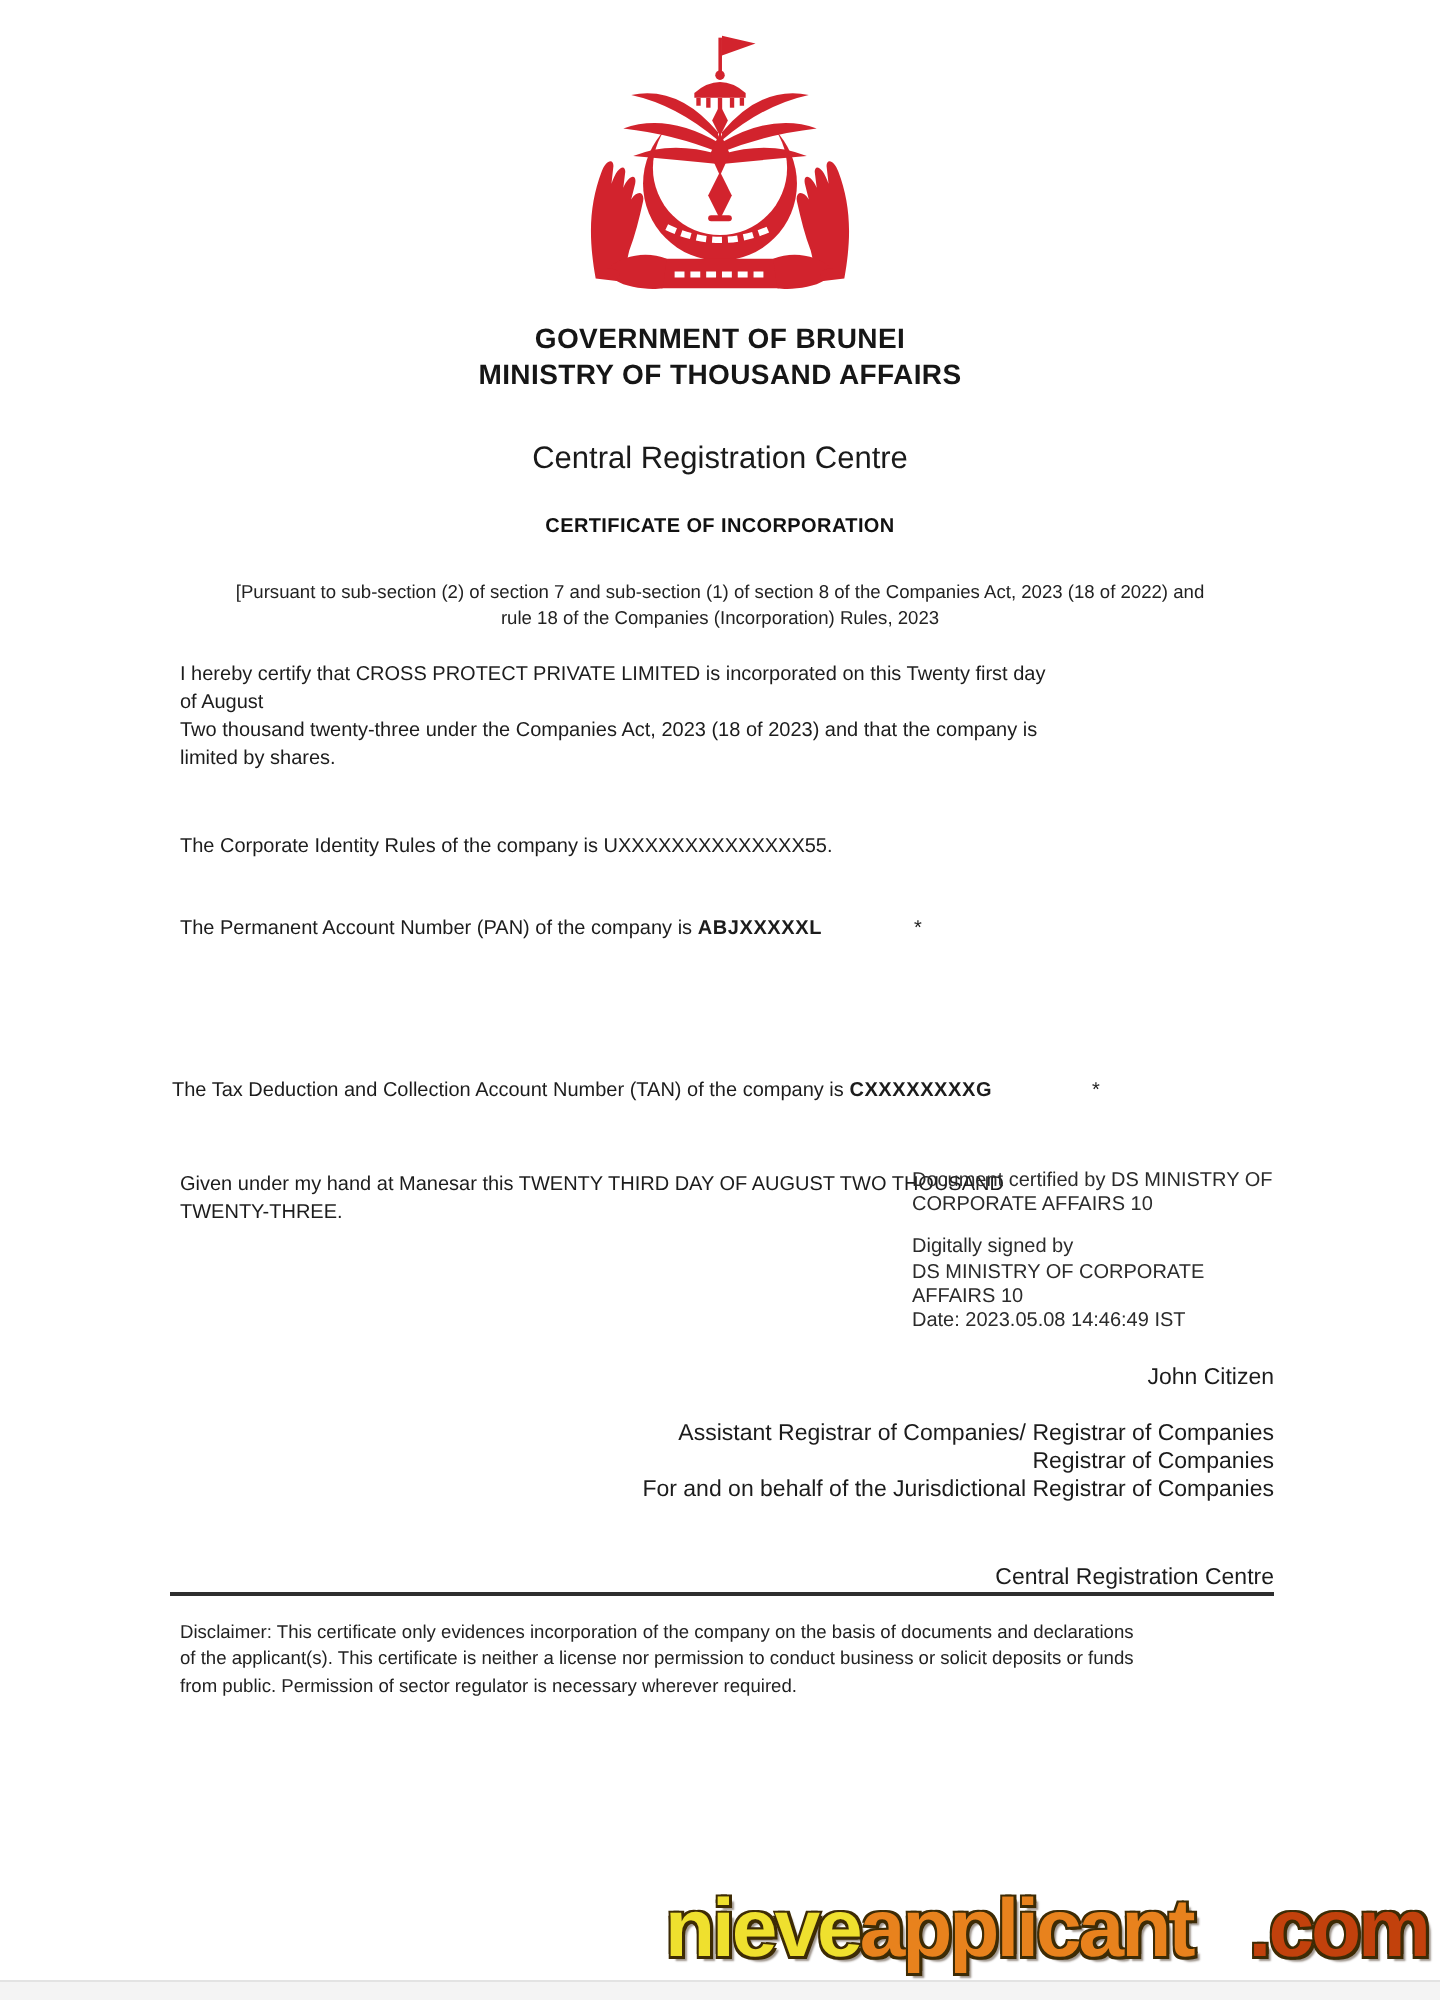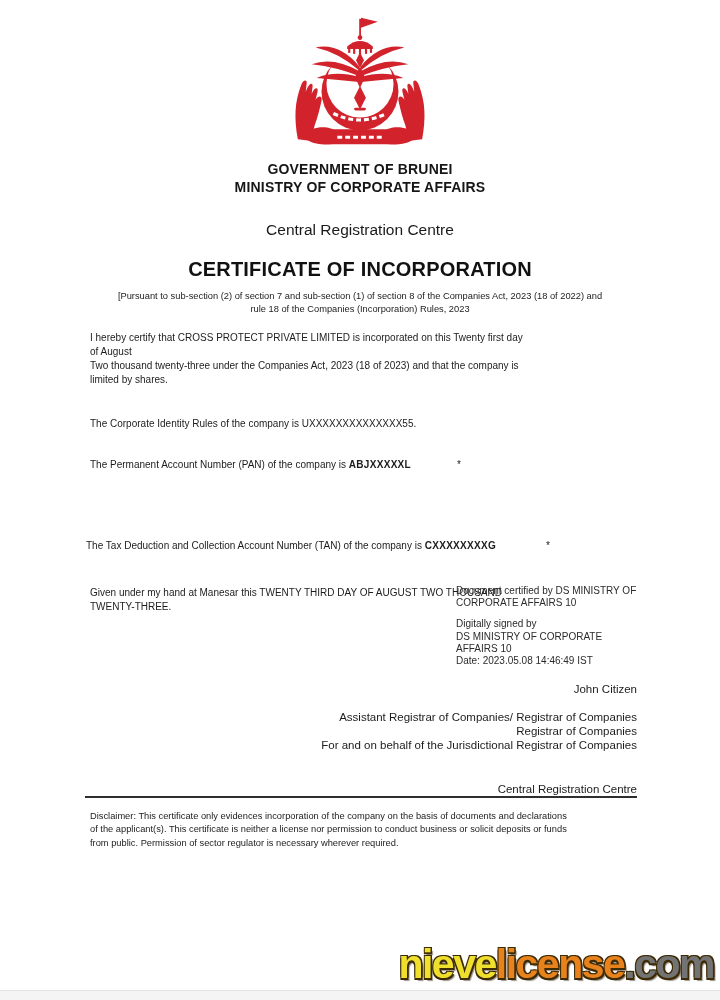--- a/index.html
+++ b/index.html
@@ -13,21 +13,21 @@
   #document{position:relative;width:720px;height:1000px;background:#fff;}
   .lines{white-space:pre-line;}
   .abs{position:absolute;}
   .centered{left:0;width:720px;text-align:center;}
 
   .emblem{top:14px;left:286px;width:148px;height:132px;}
   .emblem svg{width:100%;height:100%;display:block;}
 
   .gov-header{top:160px;font-size:14px;font-weight:bold;line-height:18px;letter-spacing:.2px;color:#161616;}
   .centre-name{top:221px;font-size:15.5px;color:#1a1a1a;}
-  .cert-title{top:258px;font-size:20px;font-weight:bold;letter-spacing:.2px;color:#111;}
+  .cert-title{top:258px;font-size:10px;font-weight:bold;letter-spacing:.2px;color:#111;}
   .pursuant{top:290px;font-size:9.3px;line-height:13px;color:#222;}
 
   .bodytext{font-size:10px;line-height:14px;color:#1c1c1c;}
   .p-incorp{top:331px;left:90px;width:560px;}
   .p-cin{top:417px;left:90px;width:560px;}
   .p-pan{top:458px;left:90px;width:600px;}
   .p-tan{top:499px;left:86px;width:620px;margin-top:40px;}
   .p-given{top:538px;left:90px;width:560px;margin-top:48px;}
   .bold-val{font-weight:bold;letter-spacing:.3px;}
   .footnote-pan{display:inline-block;margin-left:46px;}
@@ -100,21 +100,21 @@
         <g transform="translate(150,0) scale(-1,1)">
           <path d="M48,116 C38,112 26,114 18,121 C24,121 26,124 22,127 C28,131 40,132 46,131 Z"></path>
         </g>
       </g>
       <path d="M52,124 H98" stroke="#ffffff" stroke-width="3" stroke-dasharray="5 3" fill="none"></path>
     </svg>
   </div>
 
   <div class="abs centered gov-header">
     <div>GOVERNMENT OF BRUNEI</div>
-    <div>MINISTRY OF CORPORATE AFFAIRS</div>
+    <div>MINISTRY OF THOUSAND AFFAIRS</div>
   </div>
 
   <div class="abs centered centre-name">Central Registration Centre</div>
 
   <div class="abs centered cert-title">CERTIFICATE OF INCORPORATION</div>
 
   <div class="abs centered pursuant lines">[Pursuant to sub-section (2) of section 7 and sub-section (1) of section 8 of the Companies Act, 2023 (18 of 2022) and
 rule 18 of the Companies (Incorporation) Rules, 2023</div>
 
   <div class="abs bodytext p-incorp lines">I hereby certify that CROSS PROTECT PRIVATE LIMITED is incorporated on this Twenty first day
@@ -145,17 +145,17 @@
   <div class="abs signatory-line sy-role1">Assistant Registrar of Companies/ Registrar of Companies</div>
   <div class="abs signatory-line sy-role2">For and on behalf of the Jurisdictional Registrar of Companies</div>
   <div class="abs signatory-line sy-role3">Registrar of Companies</div>
   <div class="abs signatory-line sy-role4">Central Registration Centre</div>
 
   <div class="abs rule"></div>
   <div class="abs disclaimer lines">Disclaimer: This certificate only evidences incorporation of the company on the basis of documents and declarations
 of the applicant(s). This certificate is neither a license nor permission to conduct business or solicit deposits or funds
 from public. Permission of sector regulator is necessary wherever required.</div>
 
-  <div class="abs watermark"><span style="color: rgb(239, 224, 46);">nieve</span><span style="color: rgb(232, 130, 29);">license</span><span style="color: #737373;">.com</span></div>
+  <div class="abs watermark"><span style="color: rgb(239, 224, 46);">nieve</span><span style="color: rgb(232, 130, 29);">applicant</span><span style="color: #c2410c; margin-left: 28px;">.com</span></div>
 
   <div class="abs bottom-strip"></div>
 
 </div>
 
 </body></html>

